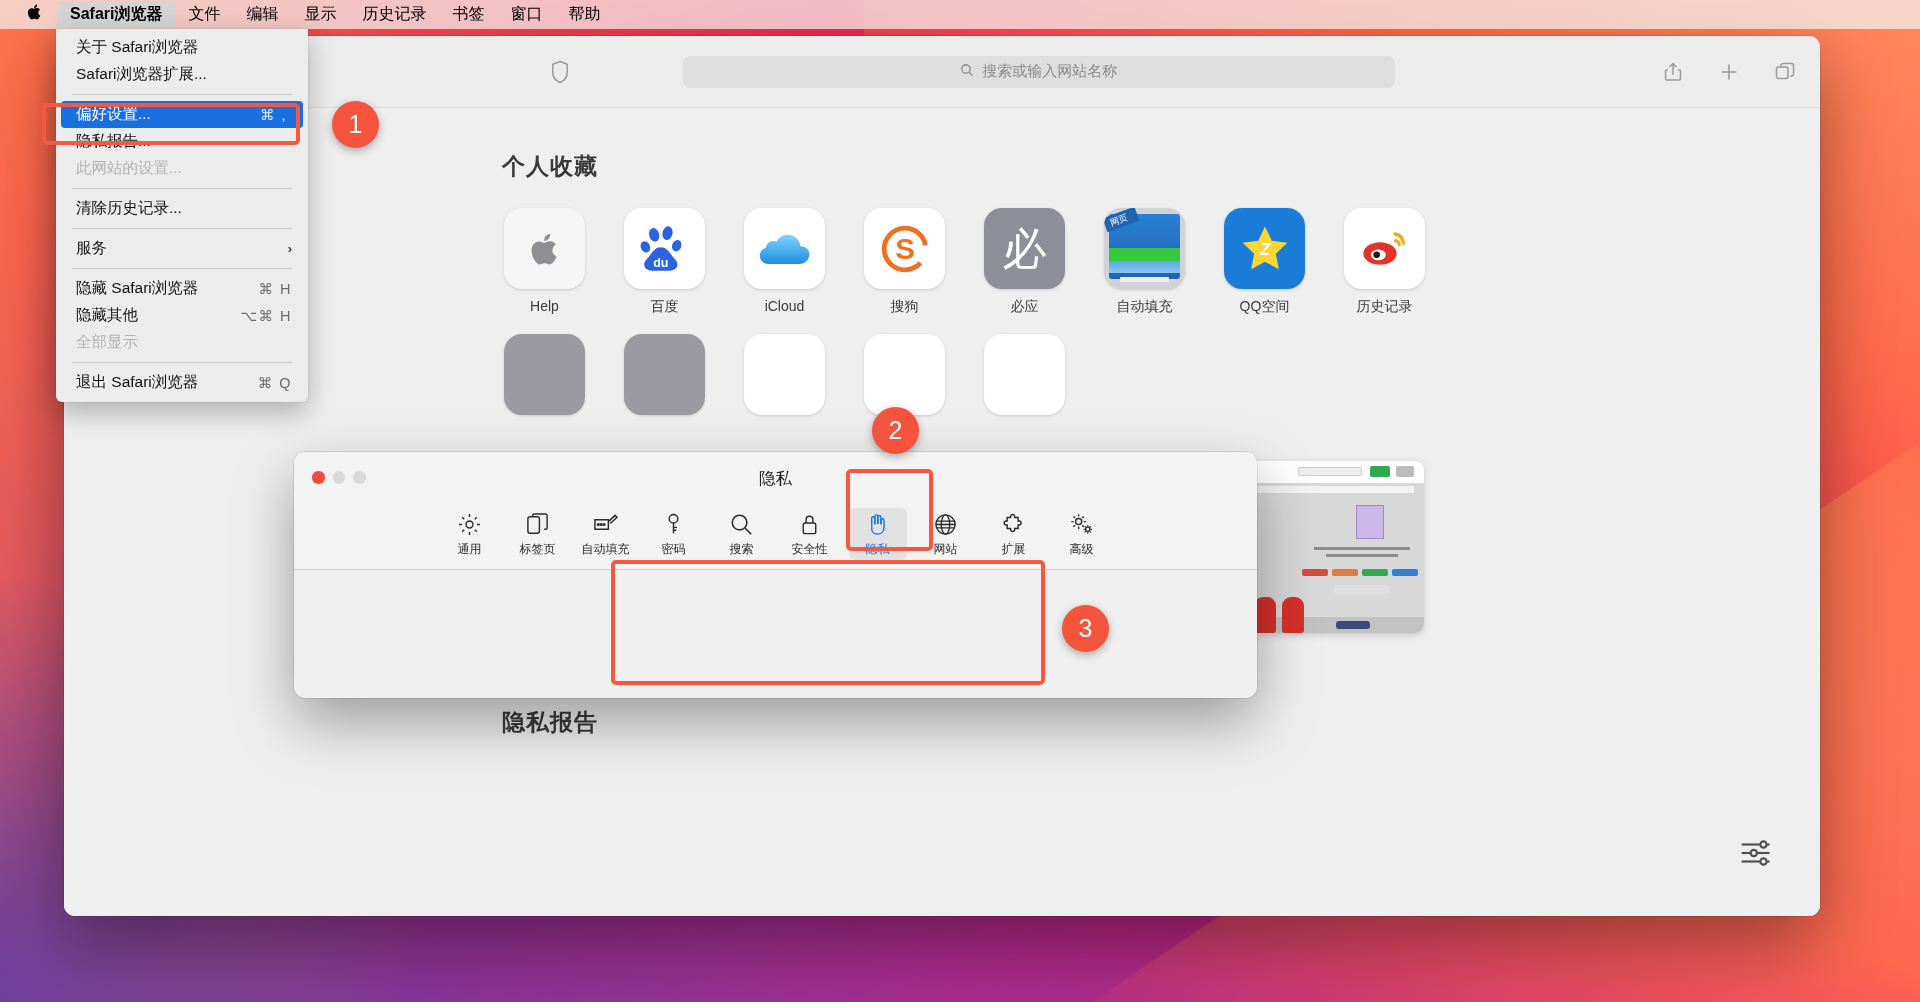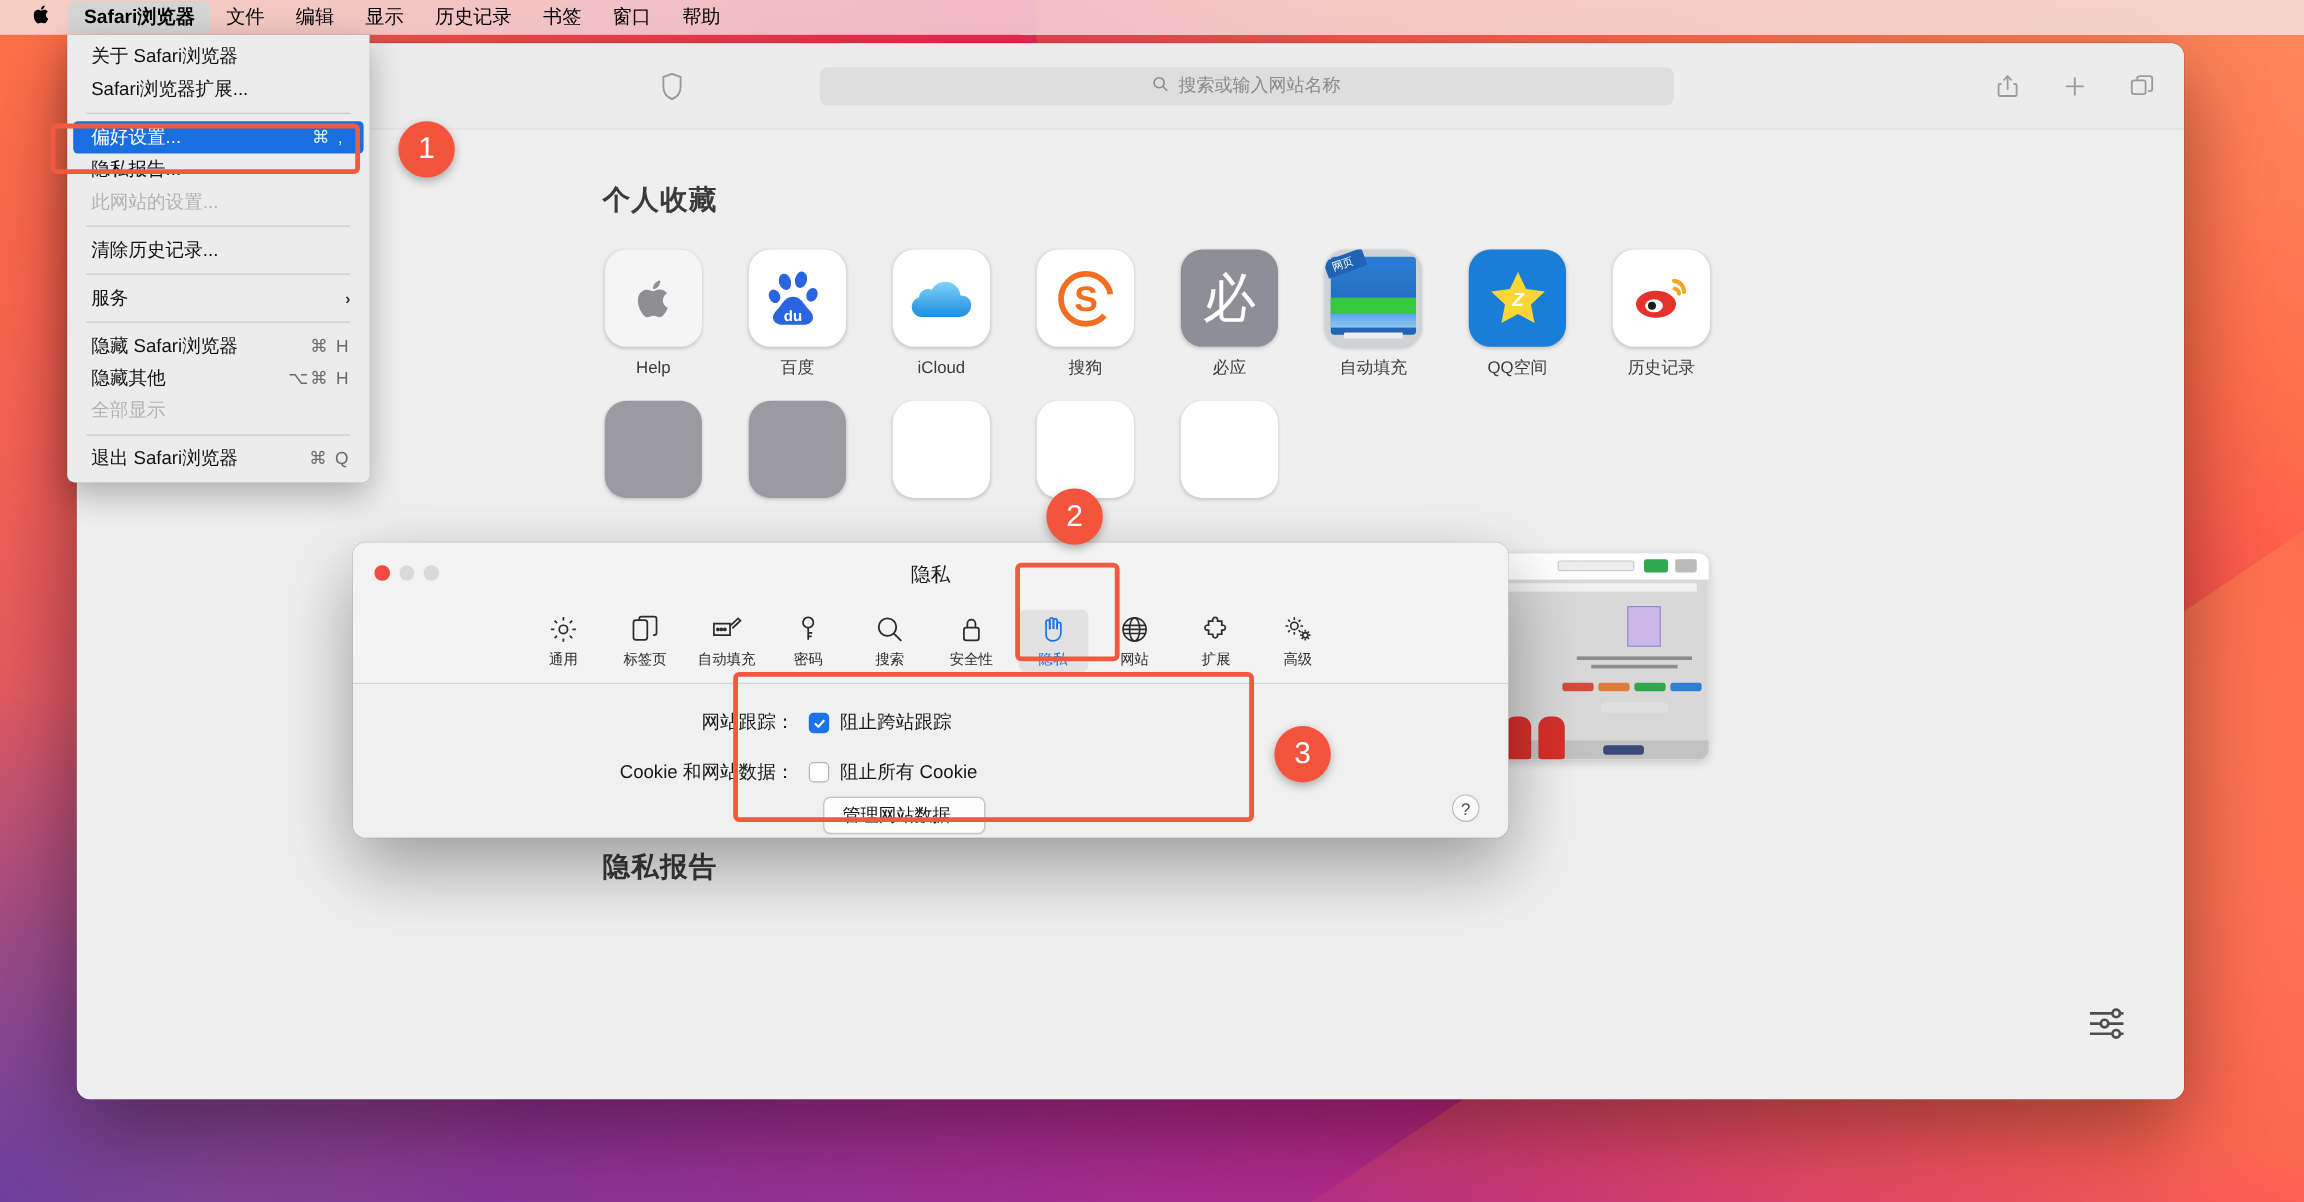--- a/index.html
+++ b/index.html
@@ -512,45 +512,20 @@
           <circle cx="11" cy="10" r="3.2"></circle>
           <path d="M11 2.4v2.4M11 15.2v2.4M3.4 10h2.4M16.2 10h2.4M5.6 4.6l1.7 1.7M14.7 13.7l1.7 1.7M16.4 4.6l-1.7 1.7M7.3 13.7l-1.7 1.7"></path>
           <circle cx="20.5" cy="18" r="2.2"></circle>
           <path d="M20.5 13.4v1.6M20.5 21v1.6M16 18h1.5M23.5 18H25M17.3 14.8l1.1 1.1M22.6 20.1l1.1 1.1M23.7 14.8l-1.1 1.1M18.4 20.1l-1.1 1.1"></path>
         </svg>
       </div>
       <div class="lb">高级</div>
     </div>
   </div>
 
-  <div id="prefs-body">
-    <div class="prow">
-      <div class="plabel">网站跟踪：</div>
-      <label class="pctl">
-        <span class="cbx on">
-          <svg viewBox="0 0 14 14" width="12" height="12" fill="none" stroke="#fff" stroke-width="2.1" stroke-linecap="round" stroke-linejoin="round">
-              <path d="M3 7.3 L5.8 10 L11 4.2"></path>
-            </svg>
-        </span>
-        <span>阻止跨站跟踪</span>
-      </label>
-    </div>
-
-    <div class="prow" style="margin-bottom:10px;">
-      <div class="plabel">Cookie 和网站数据：</div>
-      <label class="pctl">
-        <span class="cbx"></span>
-        <span>阻止所有 Cookie</span>
-      </label>
-    </div>
-
-    <button class="pbtn">管理网站数据...</button>
-
-    <div id="help-btn">?</div>
-  </div>
 </div>
 
 <div id="menubar">
   <span class="apple-logo">
     <svg viewBox="0 0 18 22" width="15" height="18">
         <path fill="#000" d="M12.4 11.6c0-2.3 1.9-3.4 2-3.5-1.1-1.6-2.8-1.8-3.4-1.85-1.45-.15-2.8.85-3.55.85s-1.85-.85-3.05-.8C2.85 6.35 1.4 7.25.6 8.65c-1.6 2.8-.4 6.95 1.15 9.2.75 1.1 1.7 2.35 2.9 2.3 1.15-.05 1.6-.75 3-.75s1.8.75 3.05.72c1.25-.02 2.05-1.12 2.8-2.22.9-1.28 1.25-2.51 1.28-2.58-.03-.02-2.45-.94-2.48-3.72zM10.1 4.75c.62-.77 1.05-1.85.93-2.93-.9.04-2 .6-2.65 1.38-.58.68-1.1 1.78-.96 2.83 1.01.08 2.04-.51 2.68-1.28z"></path>
       </svg>
   </span>
   <span class="mb-item bold active">Safari浏览器</span>
   <span class="mb-item">文件</span>

